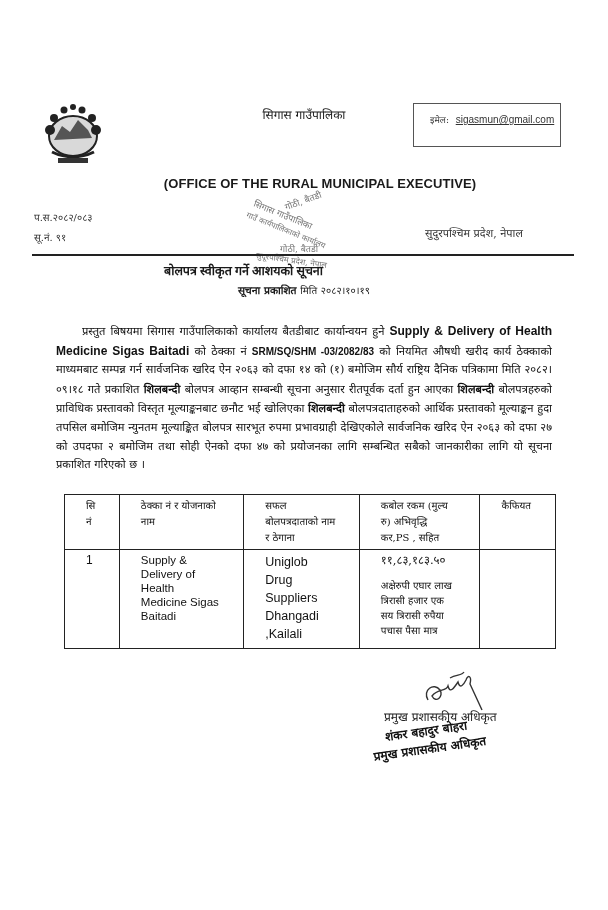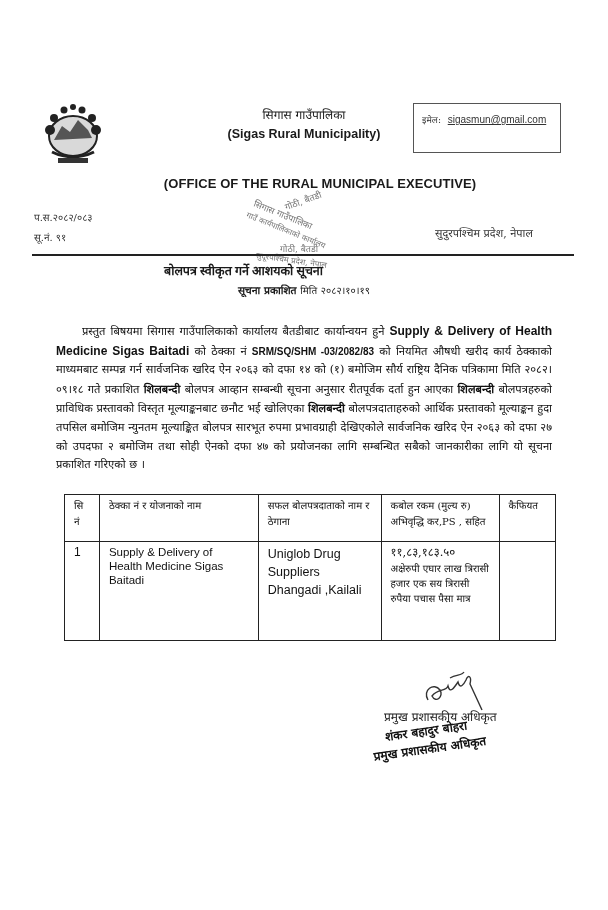--- a/index.html
+++ b/index.html
@@ -8,28 +8,28 @@
     font-family: "DejaVu Sans", sans-serif; color: #1a1a1a;
   }
   .abs { position: absolute; }
   .emblem { left: 40px; top: 100px; width: 66px; height: 68px; }
   .hdr-center { left: 150px; top: 106px; width: 308px; text-align: center; }
   .hdr-np-name { font-family: "DejaVu Serif", serif; font-size: 12px; line-height: 18px; }
   .hdr-en-name { font-family: "Liberation Sans", sans-serif; font-size: 12.5px; font-weight: bold; line-height: 20px; }
   .hdr-office-np { font-family: "DejaVu Serif", serif; font-size: 15px; line-height: 22px; }
   .hdr-office-en { left: 135px; top: 176px; width: 370px; text-align: center; font-family: "Liberation Sans", sans-serif; font-size: 13px; font-weight: bold; letter-spacing: 0.1px; }
   .contact-box {
-    left: 413px; top: 103px; width: 148px; height: 50px;
+    left: 413px; top: 103px; width: 148px; height: 44px;
     border: 1px solid #555; font-family: "Liberation Sans", sans-serif; font-size: 10px; color: #333;
-    padding: 6px 0 0 8px; box-sizing: border-box; line-height: 19px;
+    padding: 6px 0 0 16px; box-sizing: border-box; line-height: 19px;
   }
   .contact-box .lbl { font-family: "DejaVu Serif", serif; font-size: 9px; margin-right: 4px; }
   .contact-box .email { text-decoration: underline; }
   .ref-no { left: 34px; top: 208px; font-family: "DejaVu Serif", serif; font-size: 10px; line-height: 20px; color: #333; }
-  .province { left: 435px; top: 225px; font-family: "DejaVu Serif", serif; font-size: 11px; color: #333; }
+  .province { left: 425px; top: 225px; font-family: "DejaVu Serif", serif; font-size: 11px; color: #333; }
   .rule { left: 32px; top: 254px; width: 542px; height: 0; border-top: 2px solid #222; }
   .stamp {
     left: 240px; top: 192px; width: 120px; height: 72px;
     font-family: "DejaVu Serif", serif; font-size: 9px; color: #444; opacity: 0.75;
   }
   .stamp span { position: absolute; white-space: nowrap; }
   .notice-title { left: 164px; top: 262px; width: 308px; font-family: Liberation Serif, serif; font-size: 12.5px; font-weight: bold; }
   .notice-date { left: 150px; top: 283px; width: 308px; text-align: center; font-family: "DejaVu Serif", serif; font-size: 10.5px; font-weight: bold; }
   .notice-date .small { font-weight: normal; font-size: 10px; margin-top: 16px; }
   .body-text {
@@ -37,34 +37,34 @@
     font-family: "DejaVu Serif", serif; font-size: 11.2px; line-height: 18.6px; text-align: justify;
     text-indent: 26px; color: #111;
   }
   .body-text b.en { font-family: "Liberation Sans", sans-serif; font-size: 12px; }
   .body-text .code { font-family: "Liberation Sans", sans-serif; font-size: 10px; font-weight: bold; }
   table.award {
     position: absolute; left: 64px; top: 494px; width: 492px; border-collapse: collapse;
     font-family: "DejaVu Serif", serif; font-size: 10px; color: #111;
   }
   table.award td, table.award th {
-    border: 1px solid #222; vertical-align: top; padding: 3px 9px; font-weight: normal; text-align: left;
+    border: 1px solid #222; vertical-align: top; padding: 3px 21px; font-weight: normal; text-align: left;
   }
   table.award thead th { height: 40px; line-height: 16px; }
   table.award tbody td { height: 92px; }
   .c-sn { width: 18px; }
   .c-name { width: 170px; }
   .c-bidder { width: 120px; }
   .c-amount { width: 110px; }
   .c-remark { width: 40px; }
   .row-sn { font-family: "Liberation Sans", sans-serif; font-size: 12px; }
   .row-name { font-family: "Liberation Sans", sans-serif; font-size: 11.5px; font-weight: bold; line-height: 14px; }
   .row-bidder { font-family: "Liberation Sans", sans-serif; font-size: 12.5px; line-height: 18px; }
   .row-amount { line-height: 15px; }
-  .row-amount .num { font-size: 11.5px; display: block; margin-bottom: 1px; }
+  .row-amount .num { font-size: 11.5px; display: block; margin-bottom: 10px; }
   .signature { left: 420px; top: 670px; width: 70px; height: 42px; }
   .sig-title { left: 384px; top: 708px; font-family: "DejaVu Serif", serif; font-size: 12px; color: #222; }
   .seal {
     left: 370px; top: 730px; width: 150px; height: 50px;
     font-family: "DejaVu Serif", serif; font-weight: bold; font-size: 12px; color: #111;
     transform: rotate(-8deg); transform-origin: left top; line-height: 18px;
   }
 </style>
 </head>
 <body>
@@ -80,21 +80,20 @@
     <circle cx="52" cy="18" r="4" fill="#222"></circle>
     <circle cx="24" cy="10" r="3.5" fill="#222"></circle>
     <circle cx="42" cy="10" r="3.5" fill="#222"></circle>
     <circle cx="33" cy="7" r="3" fill="#222"></circle>
     <rect x="18" y="58" width="30" height="5" fill="#333"></rect>
   </svg>
 </div>
 
 <div class="abs hdr-center">
   <div class="hdr-np-name">सिगास गाउँपालिका</div>
-  <div class="hdr-en-name">(Sigas Rural Municipality)</div>
 </div>
 <div class="abs hdr-office-en">(OFFICE OF THE RURAL MUNICIPAL EXECUTIVE)</div>
 
 <div class="abs contact-box">
   <div>
     <span class="lbl">इमेल:</span>
     <span class="email">sigasmun@gmail.com</span>
   </div>
 </div>
 

